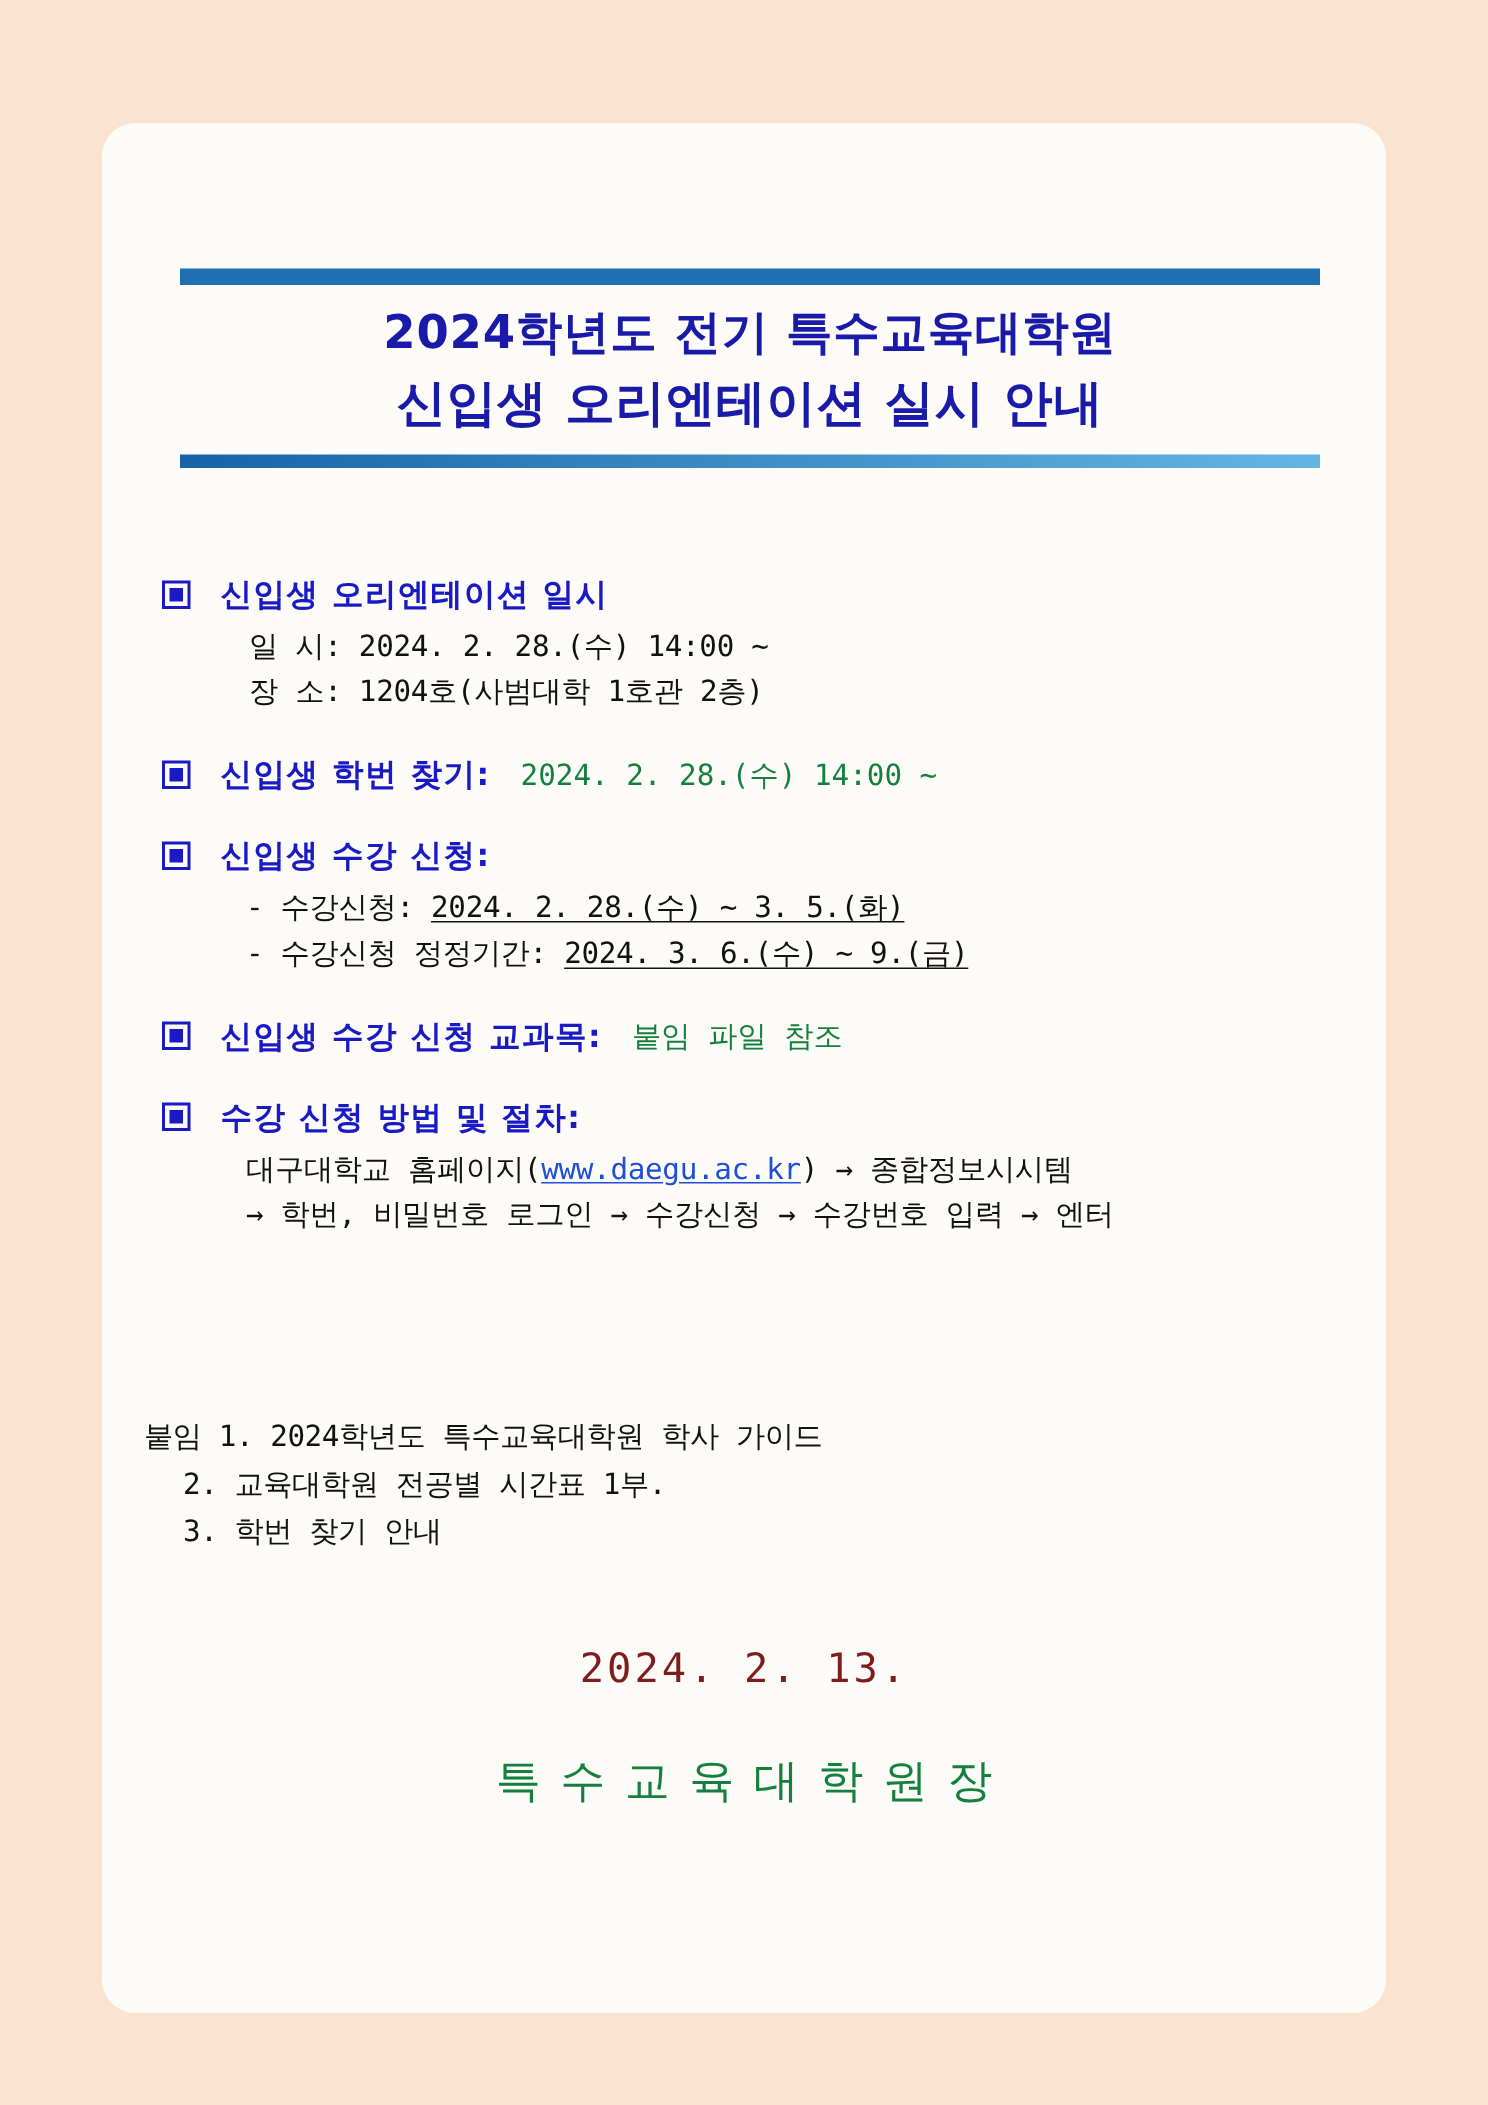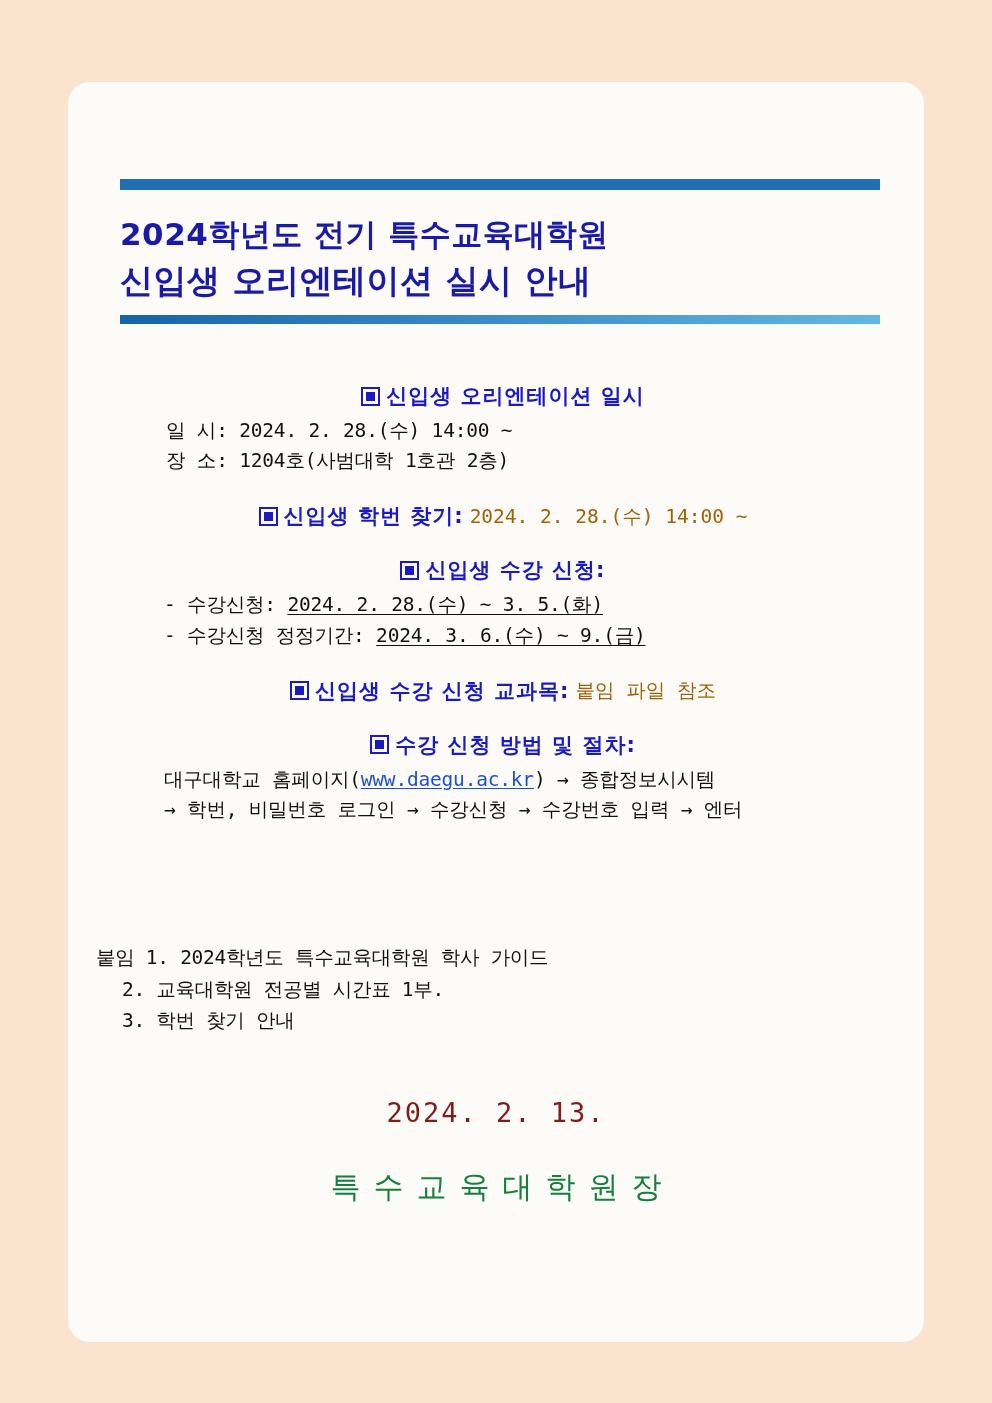--- a/index.html
+++ b/index.html
@@ -43,28 +43,28 @@
     background: #1f6fb2;
     width: 760px;
   }
   .rule-bottom {
     height: 9px;
     background: linear-gradient(to right, #1763a8, #63b6e4);
     width: 760px;
     margin-top: 6px;
   }
   .title-text {
+    text-align: center;
     color: #1a1aa8;
     font-weight: bold;
     font-size: 31px;
     line-height: 1.45;
     padding: 10px 0 4px 0;
     letter-spacing: 0.5px;
     font-family: "DejaVu Sans", sans-serif;
-    margin-top: 12px;
   }
   .title-line2 {
     font-size: 33px;
   }
 
   
   .body-block {
     position: absolute;
     left: 40px;
     top: 300px;
@@ -76,43 +76,42 @@
   .sec {
     margin-bottom: 26px;
   }
   .sec-head {
     color: #1a1ac4;
     font-weight: bold;
     font-size: 21px;
     letter-spacing: 1px;
     display: flex;
     align-items: center;
-    gap: 6px;
-    font-family: "DejaVu Sans", sans-serif;
-    justify-content: center;
+    gap: 20px;
+    font-family: "DejaVu Sans", sans-serif;
   }
   .bullet-sq {
     display: inline-block;
     width: 15px;
     height: 15px;
     border: 2px solid #1a1ac4;
     position: relative;
     flex: 0 0 auto;
   }
   .bullet-sq::after {
     content: "";
     position: absolute;
     left: 3px;
     top: 3px;
     right: 3px;
     bottom: 3px;
     background: #1a1ac4;
   }
   .sec-head .inline-plain {
-    color: #a16207;
+    color: #15803d;
     font-weight: normal;
     font-family: "DejaVu Sans Mono", monospace;
     font-size: 19.5px;
     letter-spacing: 0;
   }
   .sub {
     margin-left: 58px;
     margin-top: 6px;
     line-height: 1.55;
     font-size: 19.5px;

